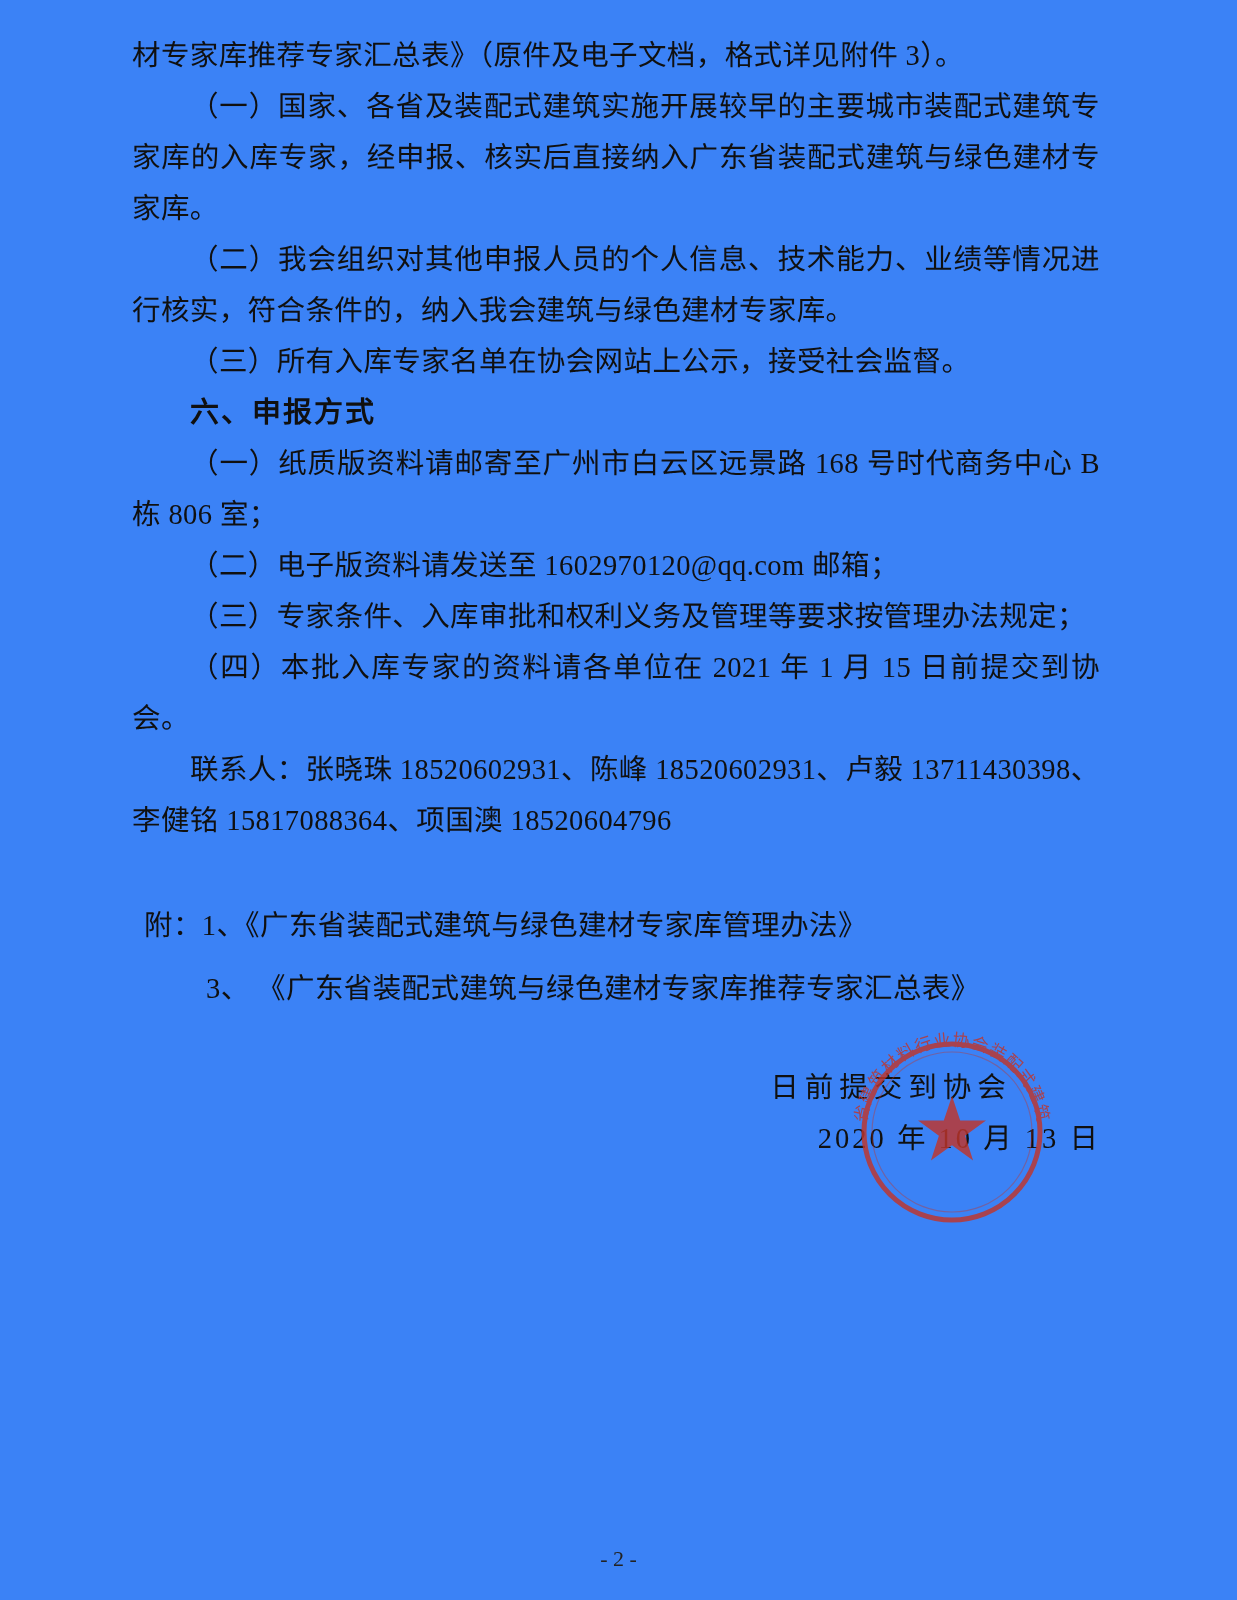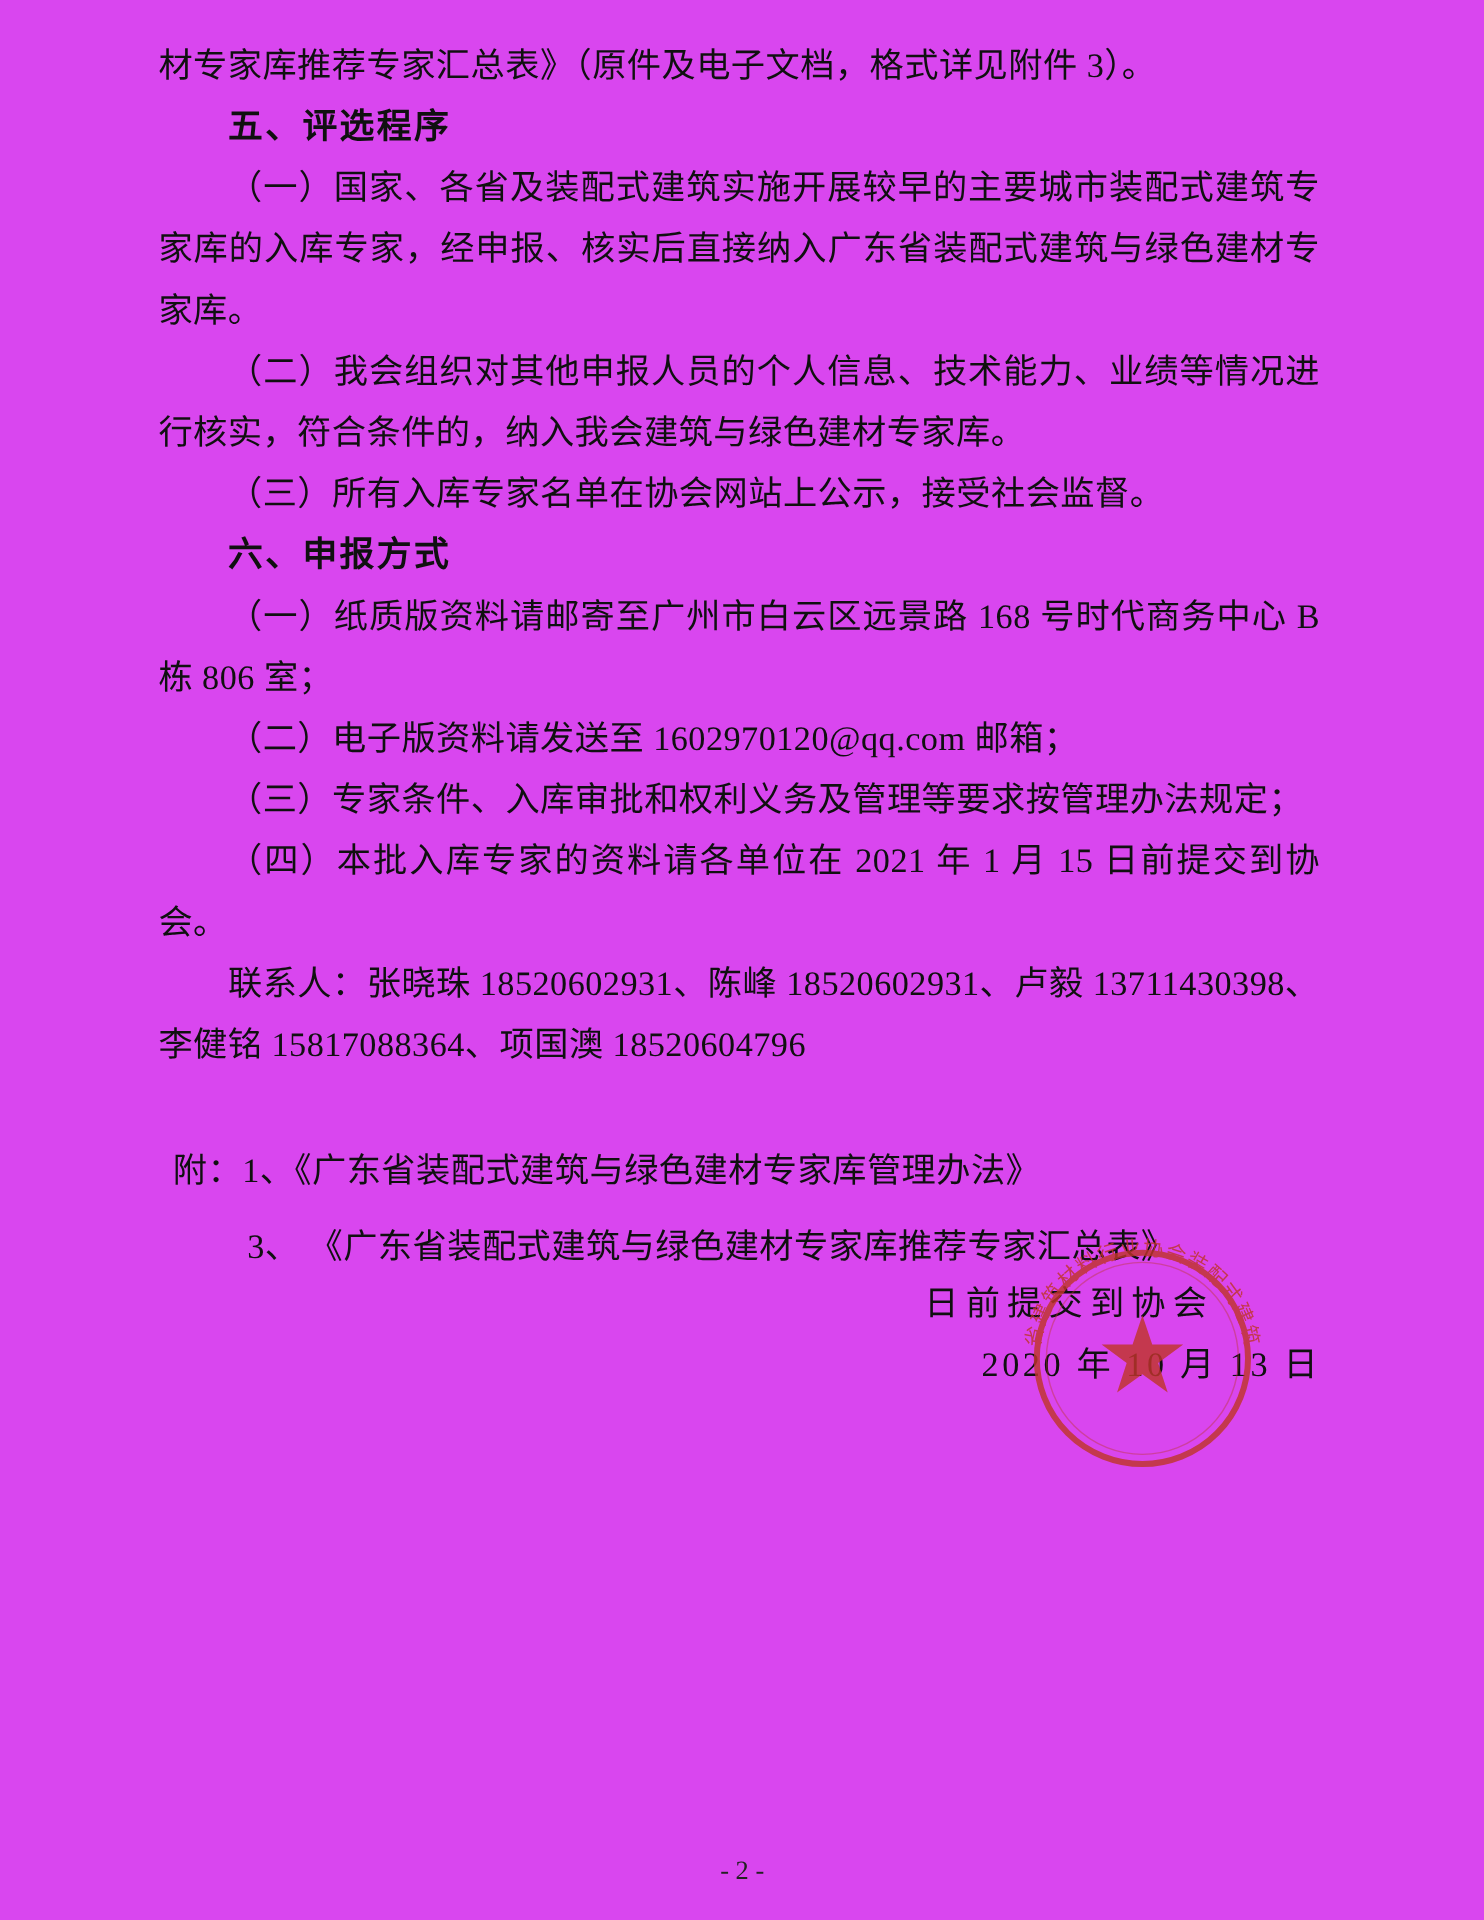--- a/index.html
+++ b/index.html
@@ -4,21 +4,21 @@
 <style>
   html, body {
     margin: 0;
     padding: 0;
     background: #ffffff;
   }
   .page {
     position: relative;
     width: 1237px;
     height: 1600px;
-    background: #d946ef;
+    background: #3b82f6;
     font-family: "Liberation Serif", "DejaVu Serif", serif;
     color: #101010;
     overflow: hidden;
   }
   .content {
     position: absolute;
     left: 132px;
     top: 30px;
     width: 968px;
   }
@@ -93,21 +93,20 @@
 </style>
 </head>
 <body>
 
 <div class="page">
 
   <div class="content">
 
     <p class="para">材专家库推荐专家汇总表》（原件及电子文档，格式详见附件 3）。</p>
 
-    <p class="heading">五、评选程序</p>
 
     <p class="para indent">（一）国家、各省及装配式建筑实施开展较早的主要城市装配式建筑专家库的入库专家，经申报、核实后直接纳入广东省装配式建筑与绿色建材专家库。</p>
     <p class="para indent">（二）我会组织对其他申报人员的个人信息、技术能力、业绩等情况进行核实，符合条件的，纳入我会建筑与绿色建材专家库。</p>
     <p class="para indent">（三）所有入库专家名单在协会网站上公示，接受社会监督。</p>
 
     <p class="heading">六、申报方式</p>
 
     <p class="para indent">（一）纸质版资料请邮寄至广州市白云区远景路 168 号时代商务中心 B 栋 806 室；</p>
     <p class="para indent">（二）电子版资料请发送至 1602970120@qq.com 邮箱；</p>
     <p class="para indent">（三）专家条件、入库审批和权利义务及管理等要求按管理办法规定；</p>

